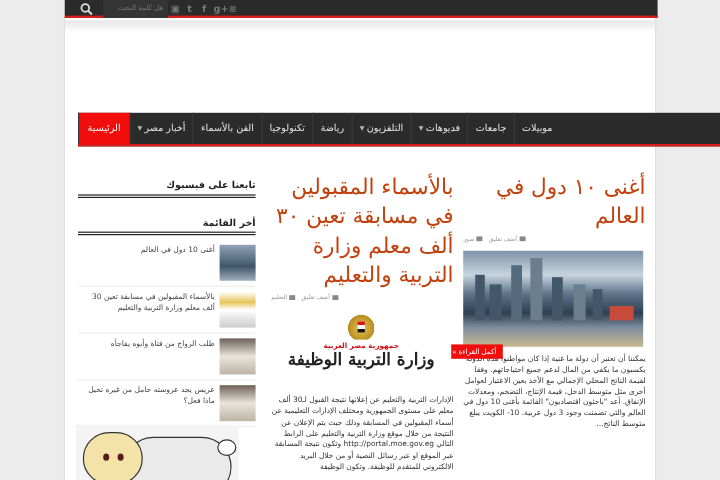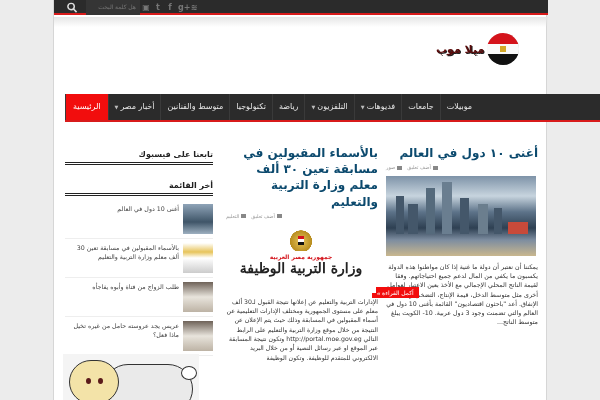--- a/index.html
+++ b/index.html
@@ -19,21 +19,21 @@
   .flag .b { height: 11px; background: #111; }
   .flag .w::after { content: ""; position: absolute; left: 13px; top: 2px; width: 6px; height: 6px; background: #d4a92a; }
   .logo-text { font-size: 11px; font-weight: bold; color: #5a0c0c; text-shadow: 1px 1px 0 #222; }
   .nav { position: absolute; left: 11px; top: 94px; width: 548px; height: 28px; background: #2b2b2b; border-bottom: 2px solid #d81b1b; display: flex; flex-direction: row-reverse; align-items: center; direction: rtl; }
   .nav-item { color: #e8e8e8; font-size: 8px; padding: 0 6px; height: 26px; line-height: 26px; white-space: nowrap; border-left: 1px solid #3a3a3a; display: flex; align-items: center; gap: 2px; }
   .nav-item.active { background: #f20d0d; color: #fff; padding: 0 7px; }
   .nav-item .caret { font-size: 5px; color: #bbb; }
   .col-right { position: absolute; left: 332px; top: 145px; width: 152px; }
   .col-mid { position: absolute; left: 172px; top: 145px; width: 152px; }
   .col-left { position: absolute; left: 11px; top: 150px; width: 148px; }
-  .post-title { font-size: 12px; font-weight: bold; color: #0c4a6e; direction: rtl; text-align: right; line-height: 1.35; }
+  .post-title { font-size: 18px; font-weight: normal; color: #c2410c; direction: rtl; text-align: right; line-height: 1.35; }
   .meta { font-size: 5px; color: #999; direction: rtl; text-align: right; margin-top: 3px; display: flex; flex-direction: row-reverse; gap: 5px; justify-content: flex-start; }
   .meta .ico { width: 5px; height: 4px; background: #888; display: inline-block; margin-left: 2px; vertical-align: middle; }
   .thumb-city { width: 150px; height: 80px; margin-top: 6px; background: linear-gradient(180deg, #7e93a8 0%, #c7d4de 25%, #5d7389 45%, #2e4052 65%, #7d8da0 80%, #c9b78e 100%); position: relative; overflow: hidden; }
   .thumb-city i { position: absolute; bottom: 22px; background: #44576a; }
   .excerpt { font-size: 6.3px; color: #333; direction: rtl; text-align: right; line-height: 1.45; margin-top: 6px; }
   .read-more { position: absolute; left: 44px; top: 286px; background: #f20d0d; color: #fff; font-size: 6px; padding: 2px 5px; direction: rtl; border: none; }
   .ministry-img { width: 150px; height: 66px; margin-top: 8px; background: #fff; position: relative; text-align: center; }
   .eagle { width: 22px; height: 24px; margin: 0 auto; background: radial-gradient(circle at 50% 60%, #e7c45a 0%, #b88d1e 60%, #fff 62%); position: relative; }
   .eagle::after { content: ""; position: absolute; left: 8px; top: 9px; width: 6px; height: 9px; background: linear-gradient(#d4131b 33%, #fff 33% 66%, #111 66%); }
   .rep-label { font-size: 6px; color: #d4131b; font-weight: bold; direction: rtl; margin-top: 2px; }
@@ -68,39 +68,31 @@
     <div class="social">
       <span>▣</span>
       <span>t</span>
       <span>f</span>
       <span>g+</span>
       <span>≋</span>
     </div>
   </div>
   <div class="header-shadow"></div>
 
-  <div class="logo">
-    <div class="flag">
-      <div class="r"></div>
-        <div class="w"></div>
-        <div class="b"></div>
-    </div>
-    <span class="logo-text">ميلا موب</span>
-  </div>
 
   <nav class="nav">
     <div class="nav-item active">
         <span>الرئيسية</span>
       </div>
     <div class="nav-item">
         <span>أخبار مصر</span>
         <span class="caret">▼</span>
       </div>
     <div class="nav-item">
-        <span>متوسط والفنانين</span>
+        <span>الفن بالأسماء</span>
       </div>
     <div class="nav-item">
         <span>تكنولوجيا</span>
       </div>
     <div class="nav-item">
         <span>رياضة</span>
       </div>
     <div class="nav-item">
         <span>التلفزيون</span>
         <span class="caret">▼</span>

